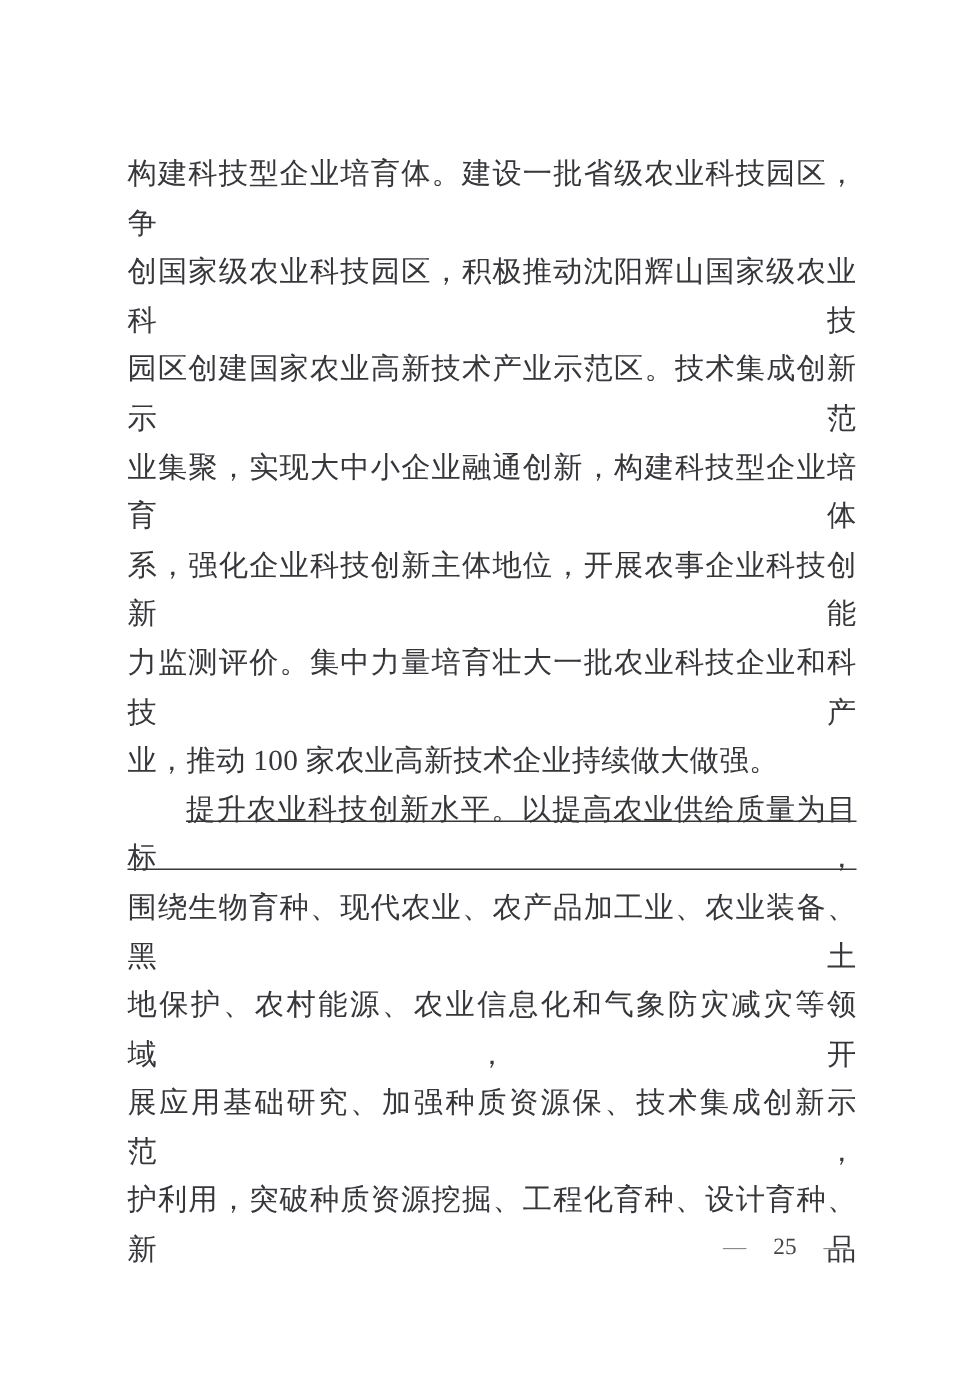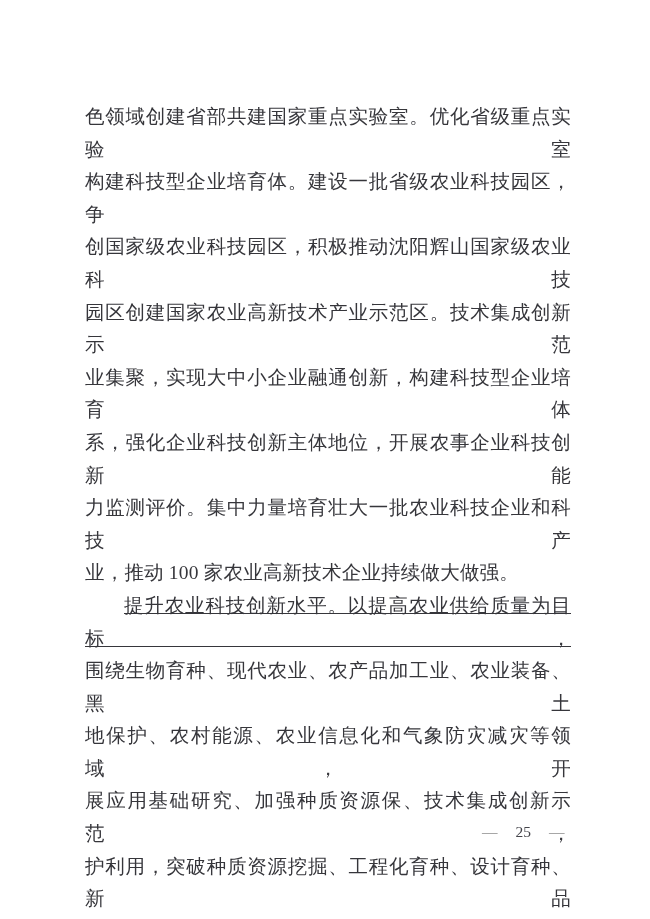--- a/index.html
+++ b/index.html
@@ -58,21 +58,20 @@
   }
 </style>
 </head>
 <body>
 
 <div class="page">
 
   <div class="content">
 
     <div class="paragraph">
-      <div class="line">色领域创建省部共建国家重点实验室。优化省级重点实验室</div>
       <div class="line">构建科技型企业培育体。建设一批省级农业科技园区，争</div>
       <div class="line">创国家级农业科技园区，积极推动沈阳辉山国家级农业科技</div>
       <div class="line">园区创建国家农业高新技术产业示范区。技术集成创新示范</div>
       <div class="line">业集聚，实现大中小企业融通创新，构建科技型企业培育体</div>
       <div class="line">系，强化企业科技创新主体地位，开展农事企业科技创新能</div>
       <div class="line">力监测评价。集中力量培育壮大一批农业科技企业和科技产</div>
       <div class="line lastline">业，推动 100 家农业高新技术企业持续做大做强。</div>
     </div>
 
     <div class="paragraph">

